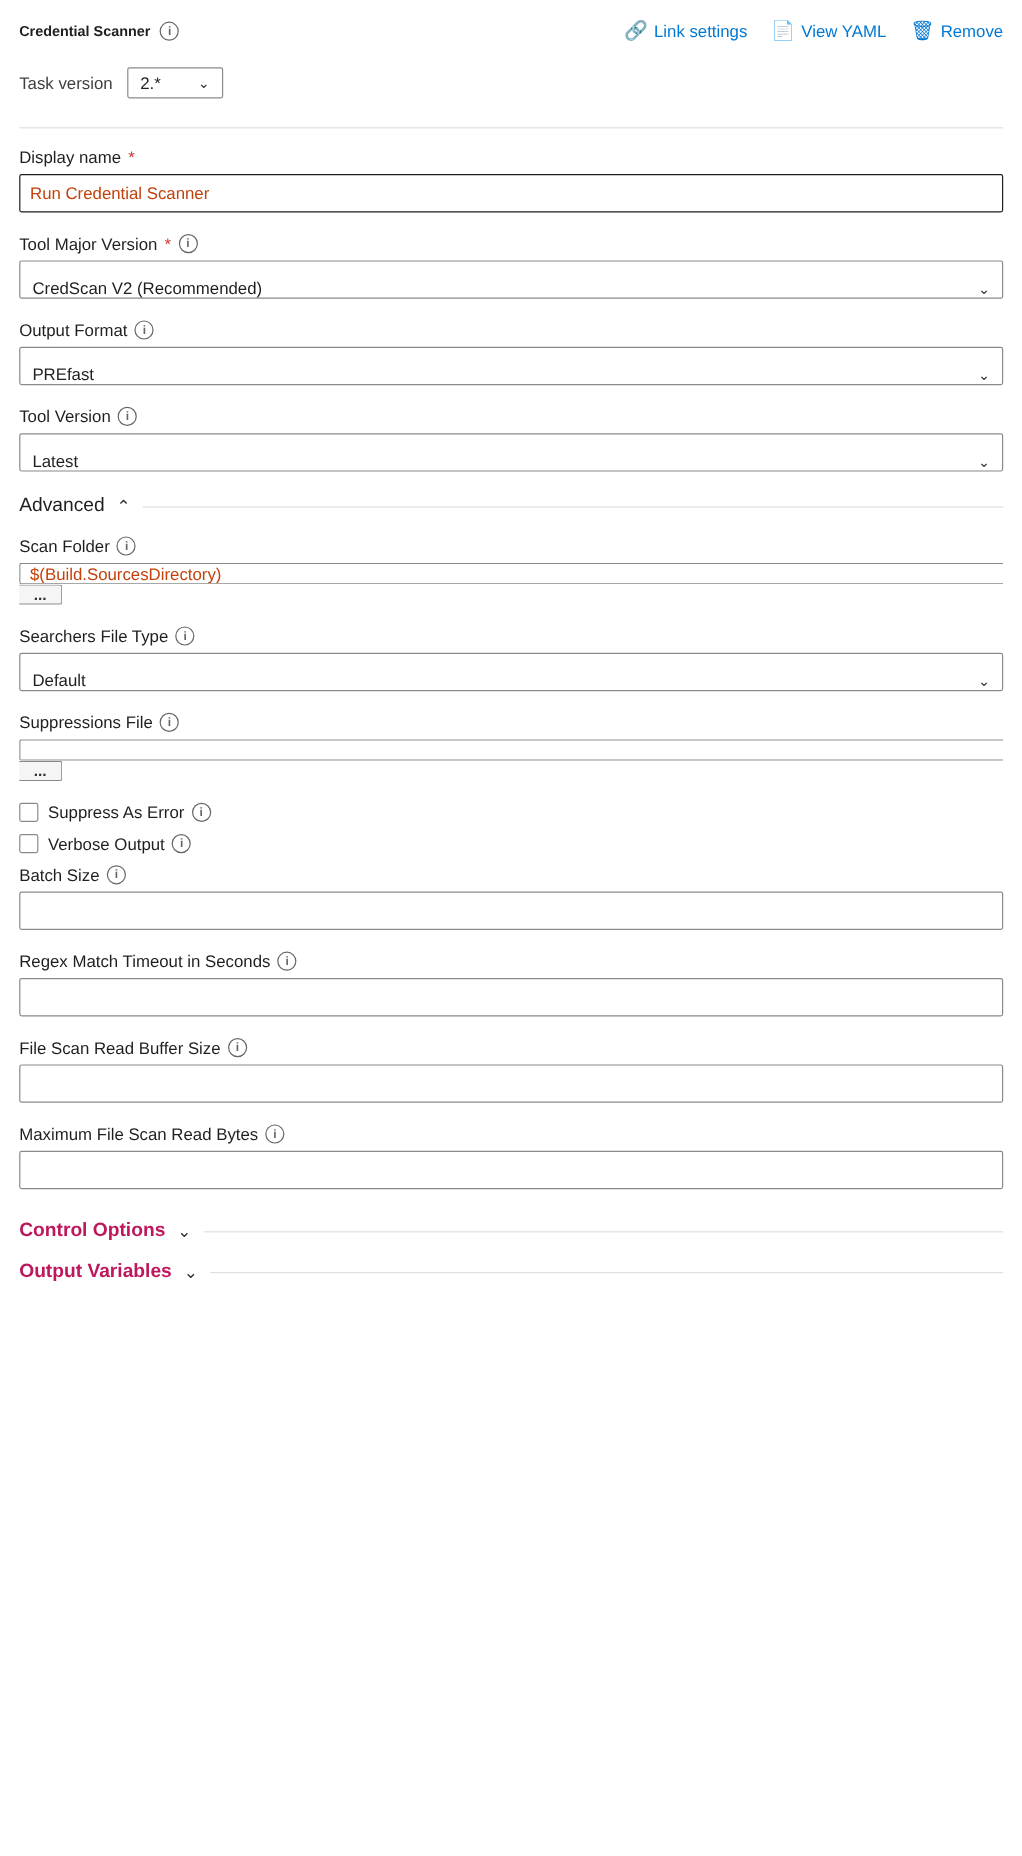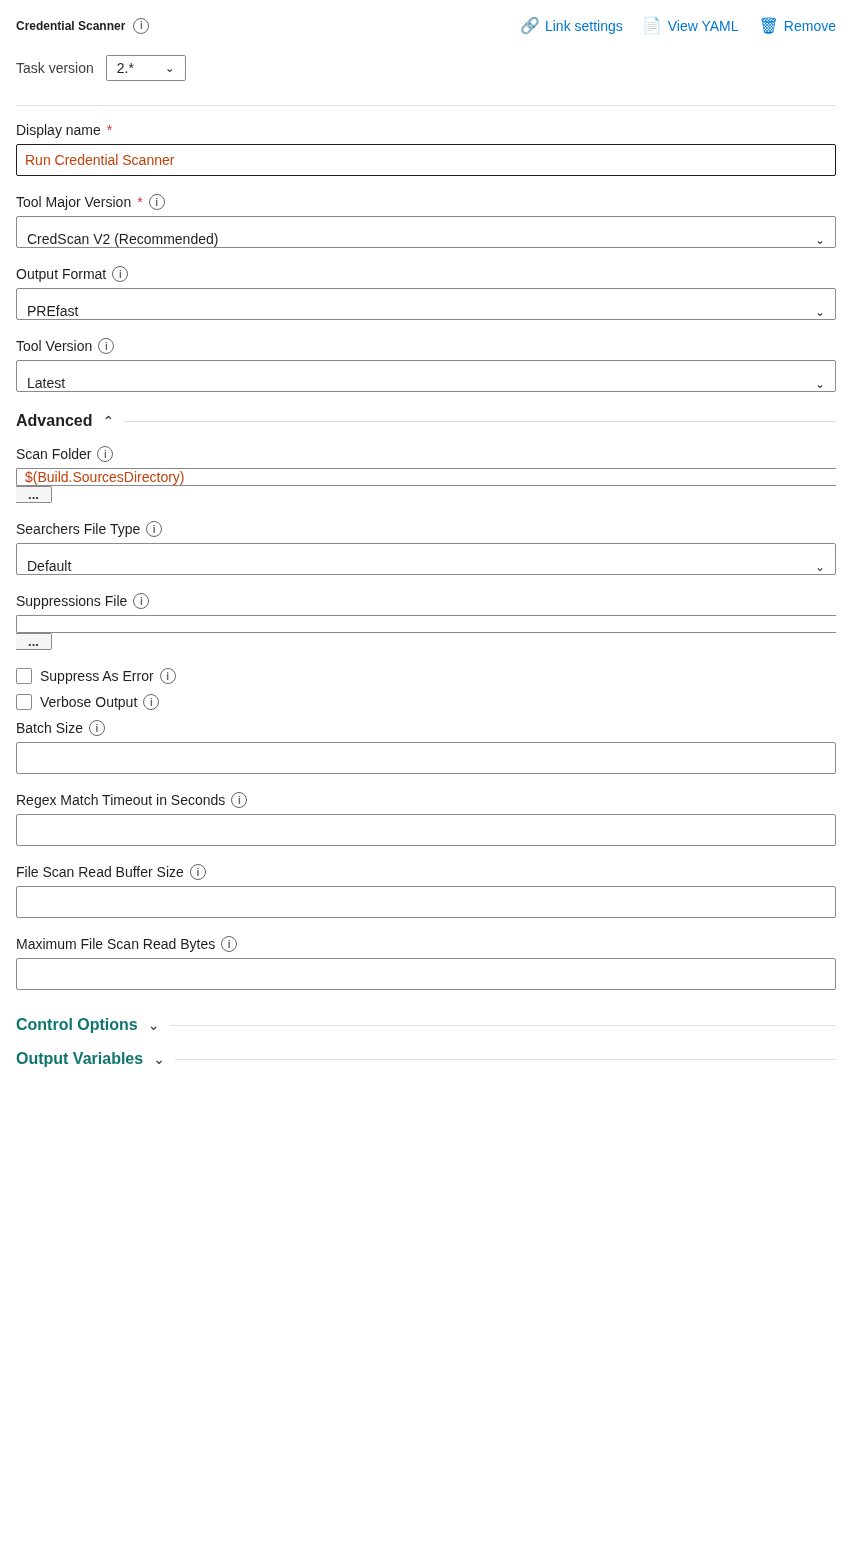--- a/index.html
+++ b/index.html
@@ -123,21 +123,21 @@
       color: #333;
     }
     .section-header {
       display: flex;
       align-items: center;
       gap: 10px;
       margin: 20px 0 16px 0;
     }
     .section-title {
       font-size: 16px;
-      font-weight: 700;
+      font-weight: 400;
       color: #1f1f1f;
       white-space: nowrap;
     }
     .section-line {
       flex: 1;
       height: 1px;
       background: #e0e0e0;
     }
     .input-with-browse {
       display: flex;
@@ -206,21 +206,21 @@
     .collapsible-header {
       display: flex;
       align-items: center;
       gap: 10px;
       cursor: pointer;
       padding: 8px 0;
     }
     .collapsible-title {
       font-size: 16px;
       font-weight: 600;
-      color: #0f766e;
+      color: #be185d;
       white-space: nowrap;
     }
     .collapse-line {
       flex: 1;
       height: 1px;
       background: #e0e0e0;
     }
     .chevron-collapse {
       font-size: 14px;
       color: #333;

